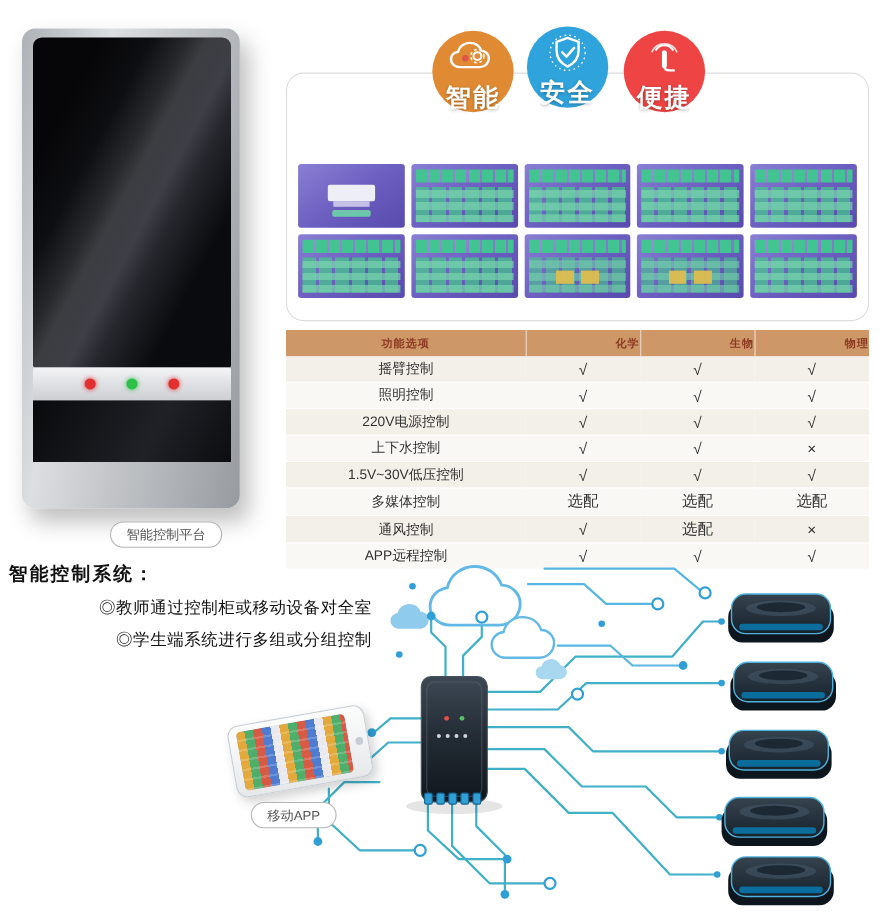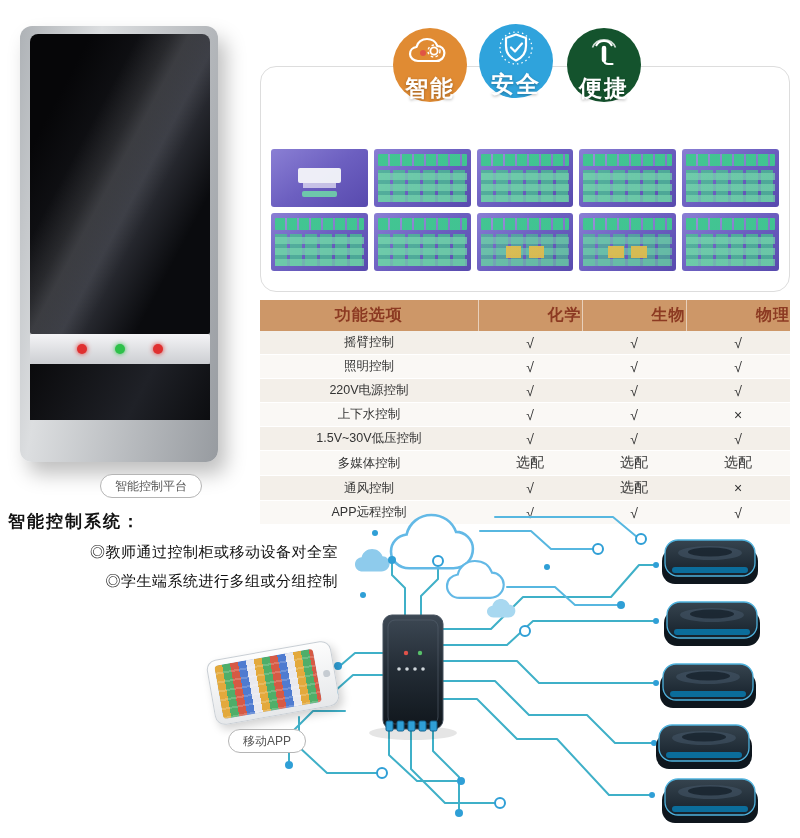--- a/index.html
+++ b/index.html
@@ -23,21 +23,21 @@
   .device-lower { position:absolute; left:10px; right:8px; top:338px; height:56px;
             background:linear-gradient(118deg,#0a0a0c,#1f2127 60%,#0c0d10); }
   .pill { position:absolute; display:inline-block; border:1px solid #b5b5b5; border-radius:13px;
           background:#fff; color:#555; font-size:12px; line-height:1; padding:5px 14px; white-space:nowrap; }
   .device-pill { left:80px; top:448px; }
 
   
   .feature { position:absolute; width:74px; height:74px; border-radius:50%; z-index:3; }
   .f-smart { left:393px; top:28px; background:#E08B33; }
   .f-safe  { left:479px; top:24px; background:#2FA3DC; }
-  .f-fast  { left:567px; top:28px; background:#14532d; }
+  .f-fast  { left:567px; top:28px; background:#ef4444; }
   .feature .icon { position:absolute; top:5px; left:50%; transform:translateX(-50%); width:46px; height:38px; }
   .feature .f-label { position:absolute; bottom:-2px; left:0; width:100%; text-align:center;
           color:#fff; font-size:23px; font-weight:bold; letter-spacing:2px; text-shadow:0 1px 3px rgba(0,0,0,.3); }
 
   
   .shots-panel { position:absolute; left:260px; top:66px; width:530px; height:226px;
           border:1px solid #ddd; border-radius:16px; background:#fff; z-index:1; }
   .shots-grid { display:grid; grid-template-columns:repeat(5,1fr); grid-auto-rows:58px; gap:6px; padding:82px 10px 0 10px; }
   .thumb { position:relative; border-radius:3px; overflow:hidden;
           background:linear-gradient(145deg,#8a7fd4 0%,#6c5fc0 50%,#584aae 100%); }
@@ -49,21 +49,21 @@
   .thumb.v-login::before { left:28%; right:28%; top:32%; height:26%; background:#f5f6fa; border-radius:2px;
           box-shadow:0 10px 0 -5px rgba(255,255,255,.65); }
   .thumb.v-login::after { left:32%; right:32%; top:72%; bottom:auto; height:6px; background:#6fd3a8; border-radius:2px; opacity:.9; }
   .thumb.v-yellow::after { background:
           linear-gradient(90deg,transparent 0 28%,rgba(242,205,60,.95) 28% 46%,transparent 46% 54%,rgba(242,205,60,.95) 54% 72%,transparent 72%) 50% 60%/100% 38% no-repeat,
           repeating-linear-gradient(0deg,rgba(120,230,170,.6) 0 7px,transparent 7px 11px),
           repeating-linear-gradient(90deg,rgba(70,200,140,.7) 0 12px,transparent 12px 15px); }
 
   
   .cmp-table { position:absolute; left:260px; top:300px; width:530px; border-collapse:collapse; table-layout:fixed; }
-  .cmp-table th { background:#CD9768; color:#8C3A22; font-weight:bold; font-size:16px; letter-spacing:1px;
+  .cmp-table th { background:#CD9768; color:#8C3A22; font-weight:bold; font-size:10px; letter-spacing:1px;
           padding:5px 0; text-align:center; }
   .cmp-table th + th { border-left:1px solid rgba(255,255,255,.55);text-align:right; }
   .cmp-table td { text-align:center; padding:3px 0; font-size:12.5px; color:#333; border-bottom:1px solid #fff; }
   .cmp-table td.val { font-size:14px; }
   .cmp-table tbody tr:nth-child(odd)  { background:#F3EFE9; }
   .cmp-table tbody tr:nth-child(even) { background:#FAF8F5; }
 
   
   .desc { position:absolute; left:8px; top:510px; width:330px; color:#111; }
   .desc-title { font-size:17px; font-weight:600; letter-spacing:2px; }

